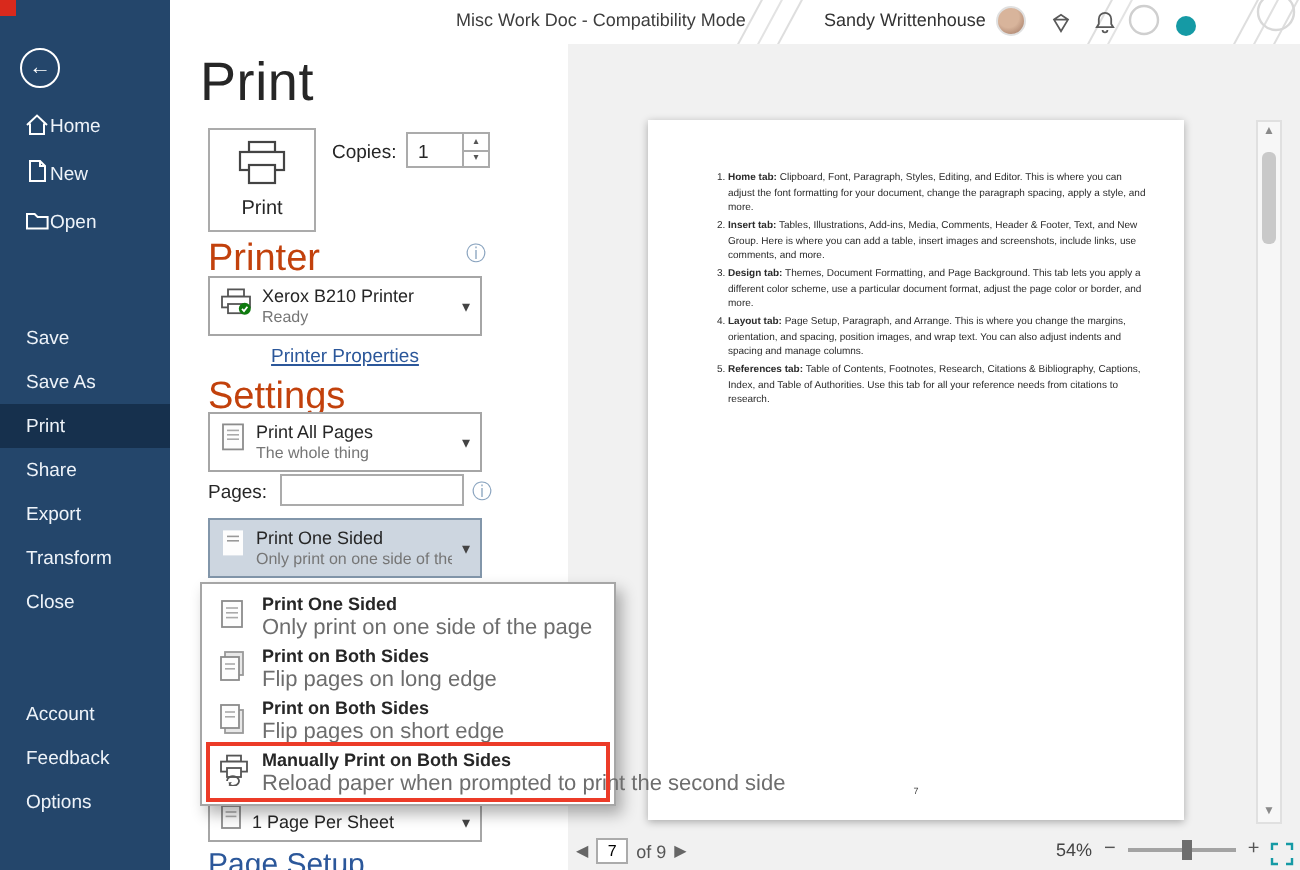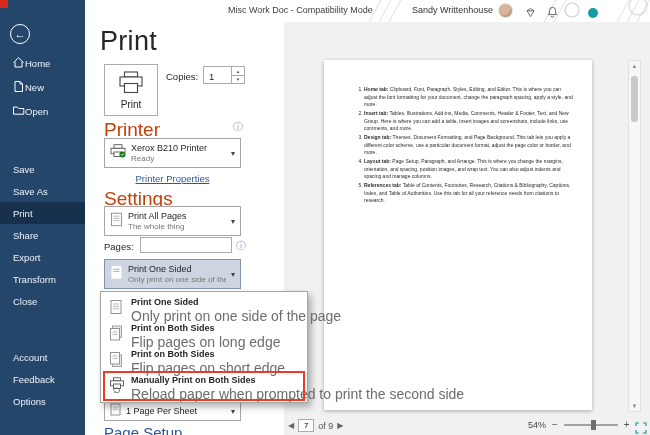--- a/index.html
+++ b/index.html
@@ -55,21 +55,21 @@
                  font-size:9px; padding:0 3px; outline:none; font-family:inherit; }
 
   .link { position:absolute; font-size:9.5px; color:#2b579a; text-decoration:underline; cursor:pointer; white-space:nowrap; }
 
   
   .sides-menu { position:absolute; left:100px; top:291px; width:208px; background:#fff; border:1px solid #a6a6a6;
                 box-shadow:3px 4px 7px rgba(0,0,0,.3); padding:3px 0; z-index:20; }
   .menu-item { position:relative; height:26px; padding:2px 6px 0 30px; cursor:pointer; }
   .menu-item .mi-icon { position:absolute; left:8px; top:4px; }
   .mi-title { font-size:9px; font-weight:700; color:#262626; line-height:1.25; white-space:nowrap; }
-  .mi-sub { font-size:14px; color:#6d6d6d; line-height:1.2; white-space:nowrap; }
+  .mi-sub { font-size:11px; color:#6d6d6d; line-height:1.2; white-space:nowrap; }
   .annotation { position:absolute; left:2px; top:79px; width:202px; height:30px; border:2px solid #ec3b28; pointer-events:none; }
 
   
   .preview { position:absolute; left:284px; top:22px; width:366px; height:413px; background:#f1f1f1; }
   .doc-page { position:absolute; left:324px; top:60px; width:268px; height:350px; background:#fff;
               box-shadow:0 1px 4px rgba(0,0,0,.3); z-index:2; }
   .doc-content { padding:26px 18px 0 32px; }
   .doc-content ol { margin-left:8px; }
   .doc-content li { font-size:5px; line-height:1.5; color:#2b2b2b; margin-bottom:1.5px; }
   .page-num { position:absolute; bottom:12px; left:0; width:100%; text-align:center; font-size:4.5px; color:#444; }

